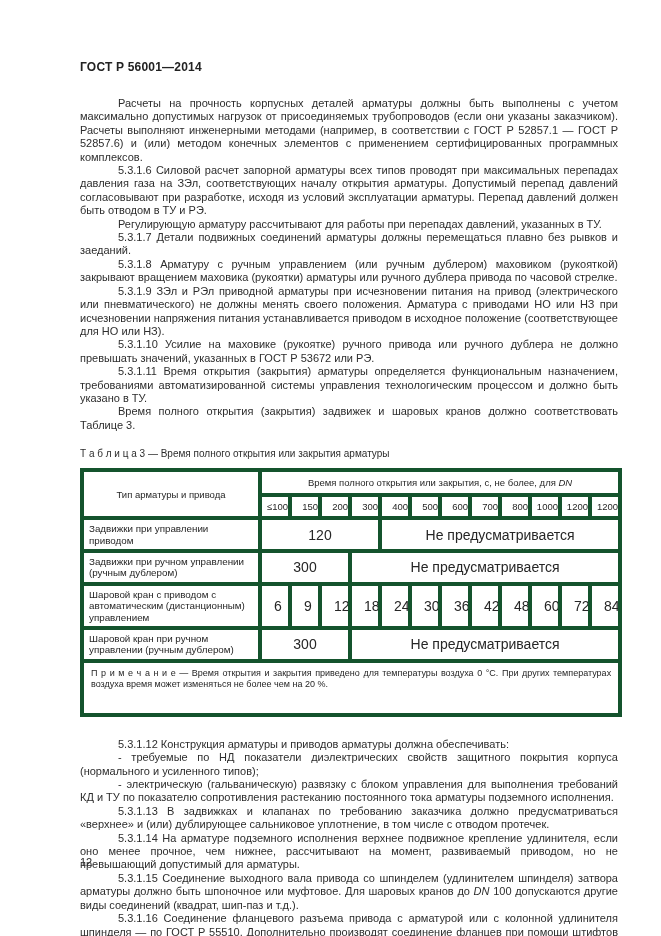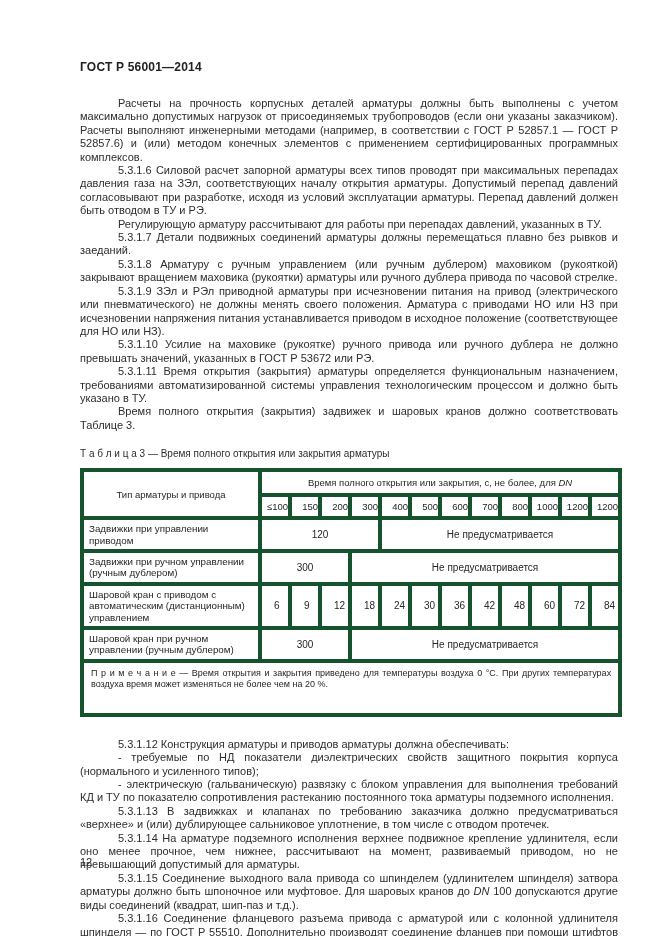--- a/index.html
+++ b/index.html
@@ -70,21 +70,21 @@
     padding: 1px 0;
   }
   td.row-label {
     font-size: 9.8px;
     line-height: 11.4px;
     text-align: left;
     vertical-align: middle;
     padding: 3px 5px;
   }
   td.val {
-    font-size: 10px;
+    font-size: 14px;
     text-align: center;
     vertical-align: middle;
     padding: 1px 12px;
   }
   tr.r1 { height: 19px; margin-left: 40px; }
   tr.r2 { height: 29px; }
   tr.r3 { height: 38px; }
   tr.r4 { height: 29px; }
   td.note-cell {
     font-size: 9px;

